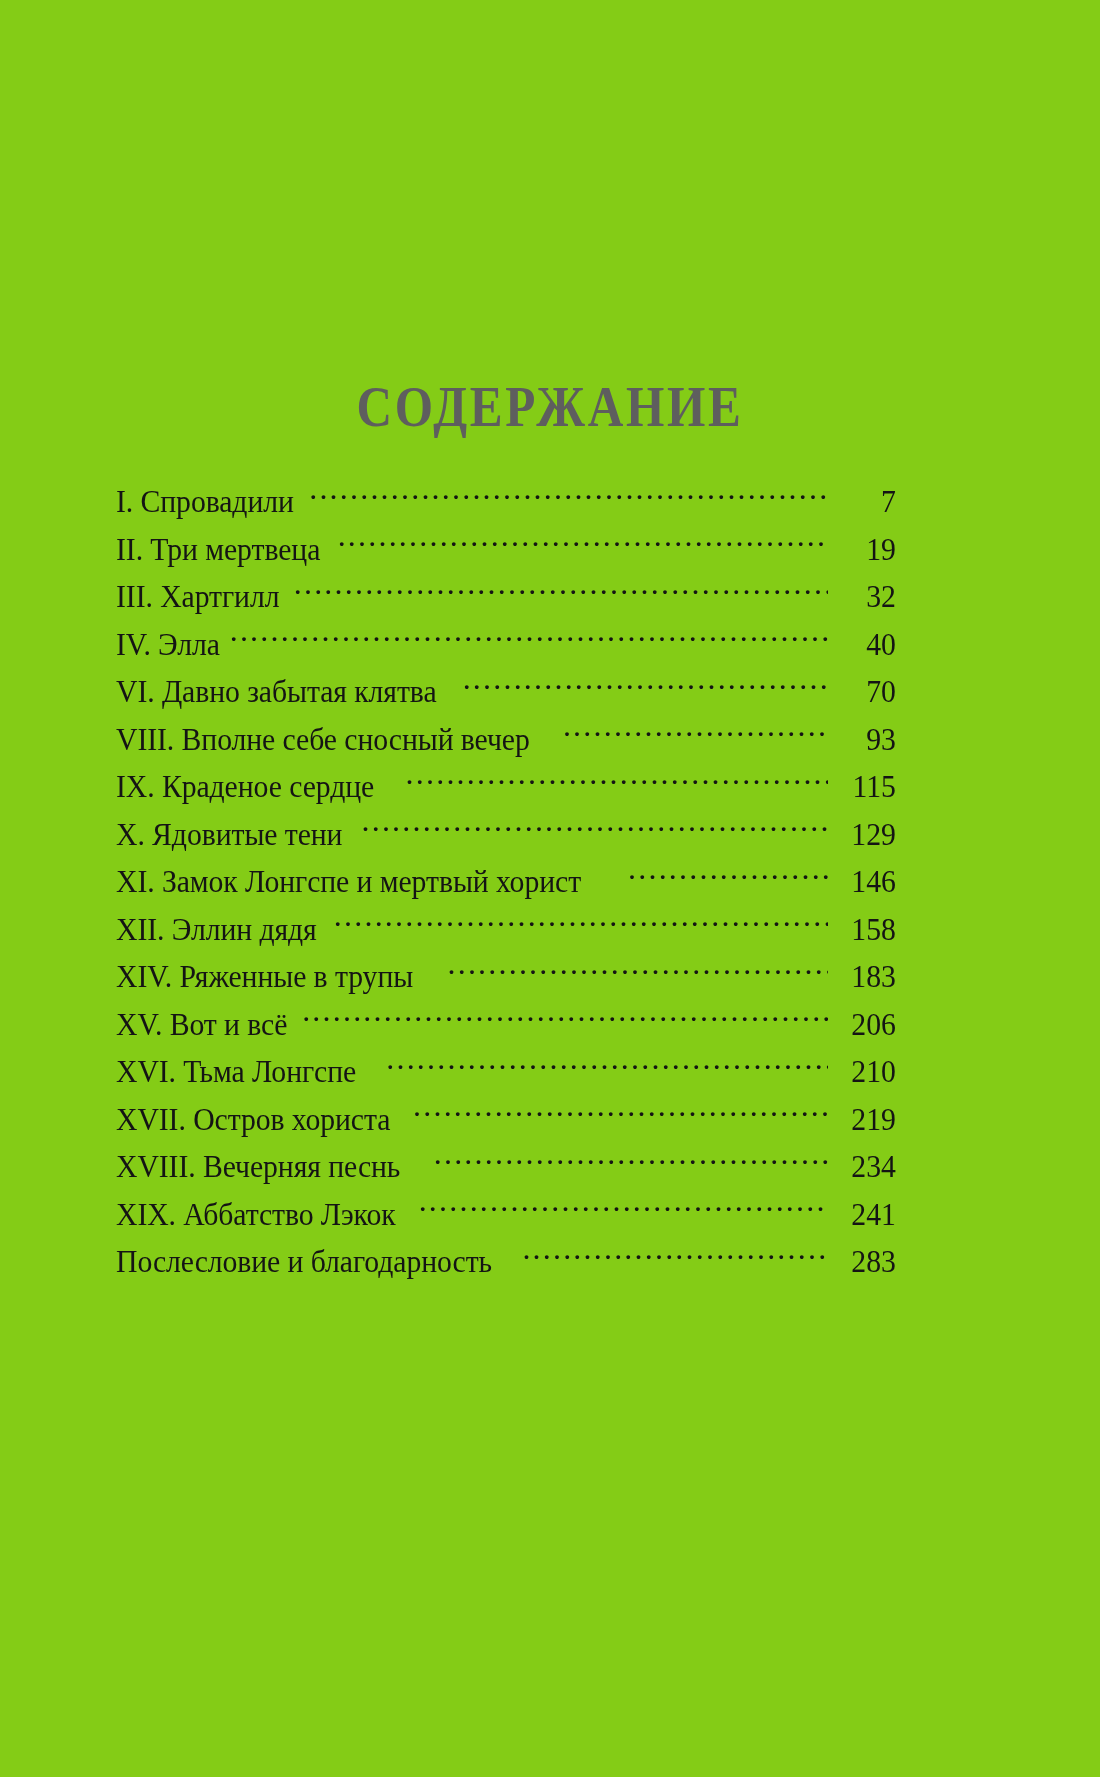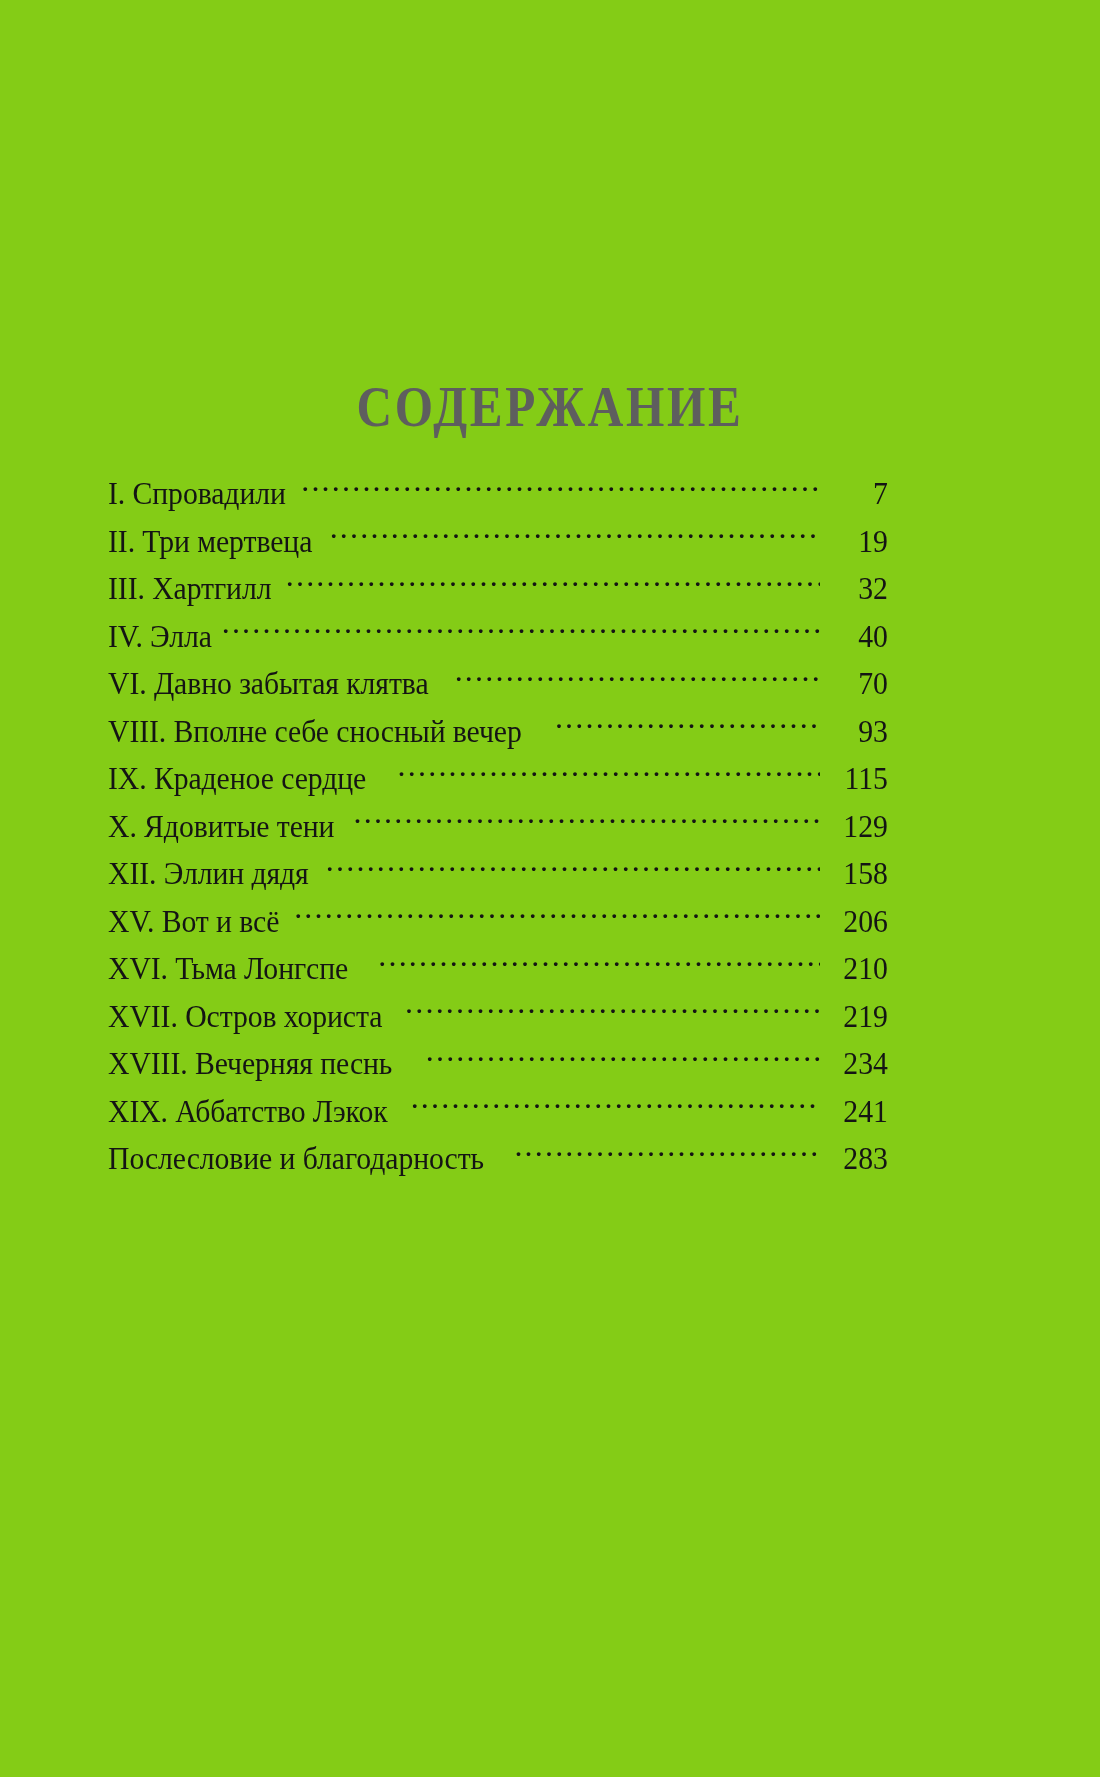--- a/index.html
+++ b/index.html
@@ -41,21 +41,21 @@
     transform: scaleX(0.88);
     transform-origin: 50% 50%;
     white-space: nowrap;
   }
 
   .toc-list {
     position: absolute;
     left: 108px;
     top: 470px;
     width: 780px;
-    margin: 0;
+    margin: 8px;
     padding: 0;
     list-style: none;
   }
 
   .toc-row {
     display: flex;
     align-items: baseline;
     width: 100%;
     height: 47.5px;
     font-size: 32px;
@@ -147,25 +147,35 @@
       <li class="toc-row gap-before-leader">
         <span class="toc-label">IX. Краденое сердце</span>
         <span class="toc-leader"></span>
         <span class="toc-page">115</span>
       </li>
       <li class="toc-row">
         <span class="toc-label">X. Ядовитые тени</span>
         <span class="toc-leader"></span>
         <span class="toc-page">129</span>
       </li>
+      <li class="toc-row gap-before-leader">
+        <span class="toc-label">XI. Замок Лонгспе и мертвый хорист</span>
+        <span class="toc-leader"></span>
+        <span class="toc-page">146</span>
+      </li>
       <li class="toc-row">
         <span class="toc-label">XII. Эллин дядя</span>
         <span class="toc-leader"></span>
         <span class="toc-page">158</span>
       </li>
+      <li class="toc-row gap-before-leader">
+        <span class="toc-label">XIV. Ряженные в трупы</span>
+        <span class="toc-leader"></span>
+        <span class="toc-page">183</span>
+      </li>
       <li class="toc-row">
         <span class="toc-label">XV. Вот и всё</span>
         <span class="toc-leader"></span>
         <span class="toc-page">206</span>
       </li>
       <li class="toc-row gap-before-leader">
         <span class="toc-label">XVI. Тьма  Лонгспе</span>
         <span class="toc-leader"></span>
         <span class="toc-page">210</span>
       </li>

